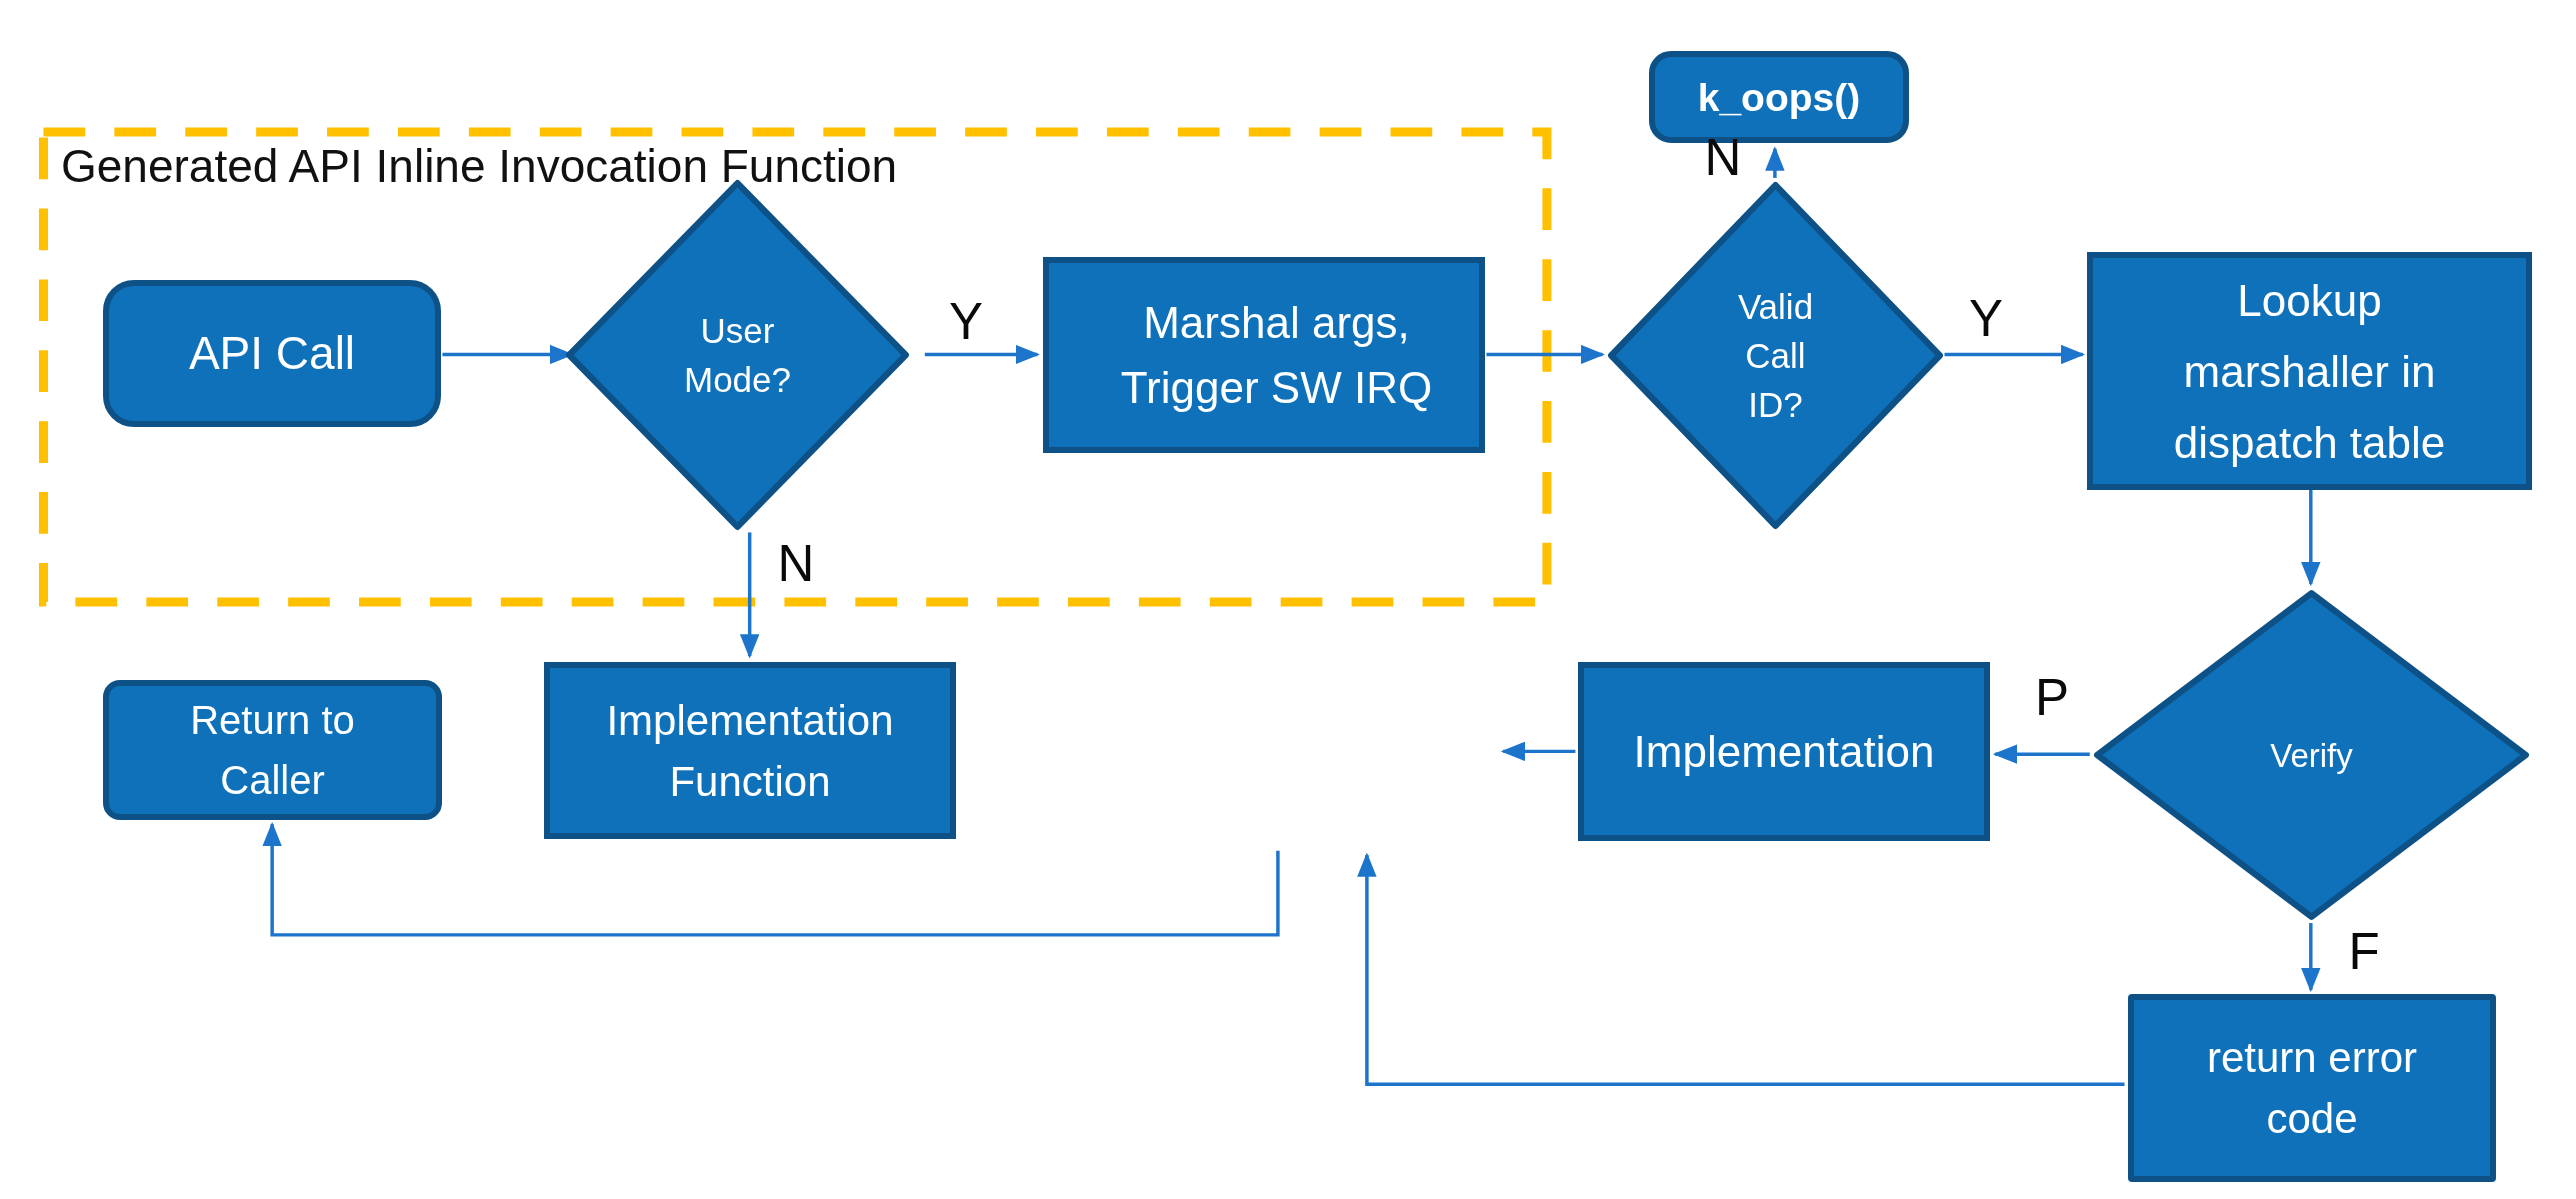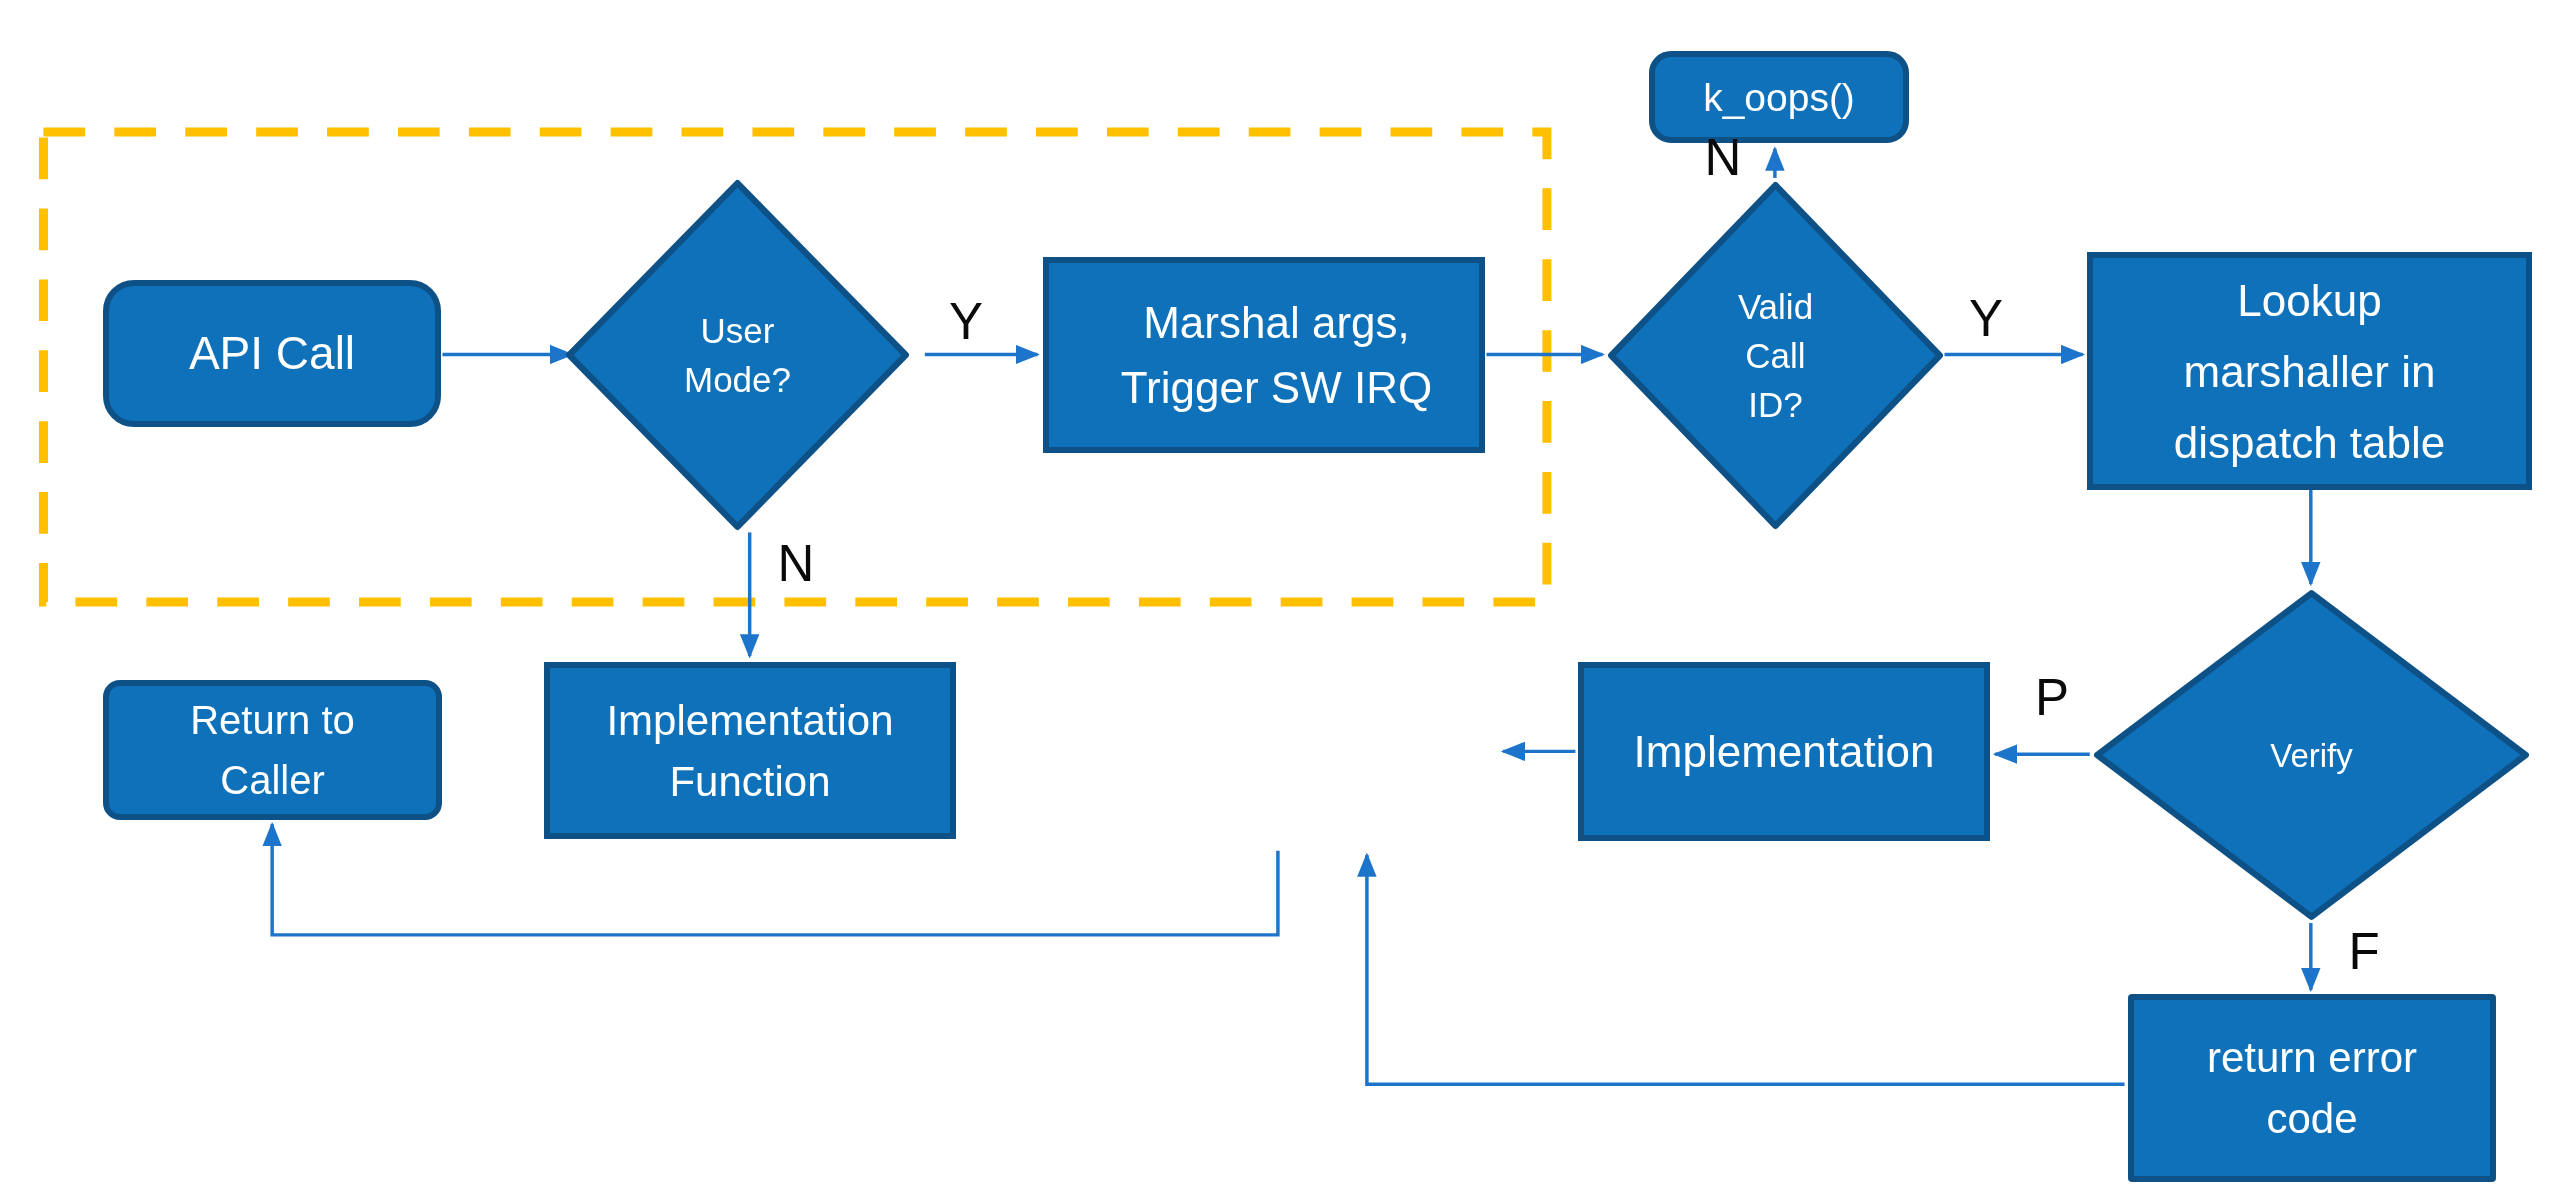--- a/index.html
+++ b/index.html
@@ -41,21 +41,21 @@
   .diamond { background: transparent; border: none; }
   .diamond > svg { position: absolute; left: 0; top: 0; width: 100%; height: 100%; }
   .diamond-shape { fill: var(--node-fill); stroke: var(--node-border); stroke-width: 9; stroke-linejoin: round; }
   .diamond .label { position: relative; z-index: 1; }
 
   .fs-66 { font-size: 46px; line-height: 63px; }
   .fs-64 { font-size: 44px; line-height: 65px; }
   .fs-64t { font-size: 44px; line-height: 71px; }
   .fs-60 { font-size: 42px; line-height: 61px; }
   .fs-58 { font-size: 40px; line-height: 60px; }
-  .fs-56 { font-size: 39px; line-height: 49px; }
+  .fs-56 { font-size: 39px; line-height: 49px; font-weight: bold; }
   .fs-50 { font-size: 35px; line-height: 49px; }
   .fs-48 { font-size: 33px; line-height: 43px; }
 
   .edge-label {
     position: absolute; transform: translate(-50%, -50%);
     font-size: 51px; color: var(--label-text); white-space: nowrap;
   }
 </style>
 </head>
 <body>
@@ -78,20 +78,21 @@
     <line class="connector" x1="2797" y1="510" x2="2996" y2="510" marker-end="url(#arrowhead)"></line>
     <line class="connector" x1="3324" y1="704" x2="3324" y2="840" marker-end="url(#arrowhead)"></line>
     <line class="connector" x1="1078" y1="766" x2="1078" y2="944" marker-end="url(#arrowhead)"></line>
     <line class="connector" x1="3006" y1="1085" x2="2870" y2="1085" marker-end="url(#arrowhead)"></line>
     <line class="connector" x1="2266" y1="1081" x2="2162" y2="1081" marker-end="url(#arrowhead)"></line>
     <line class="connector" x1="3324" y1="1328" x2="3324" y2="1424" marker-end="url(#arrowhead)"></line>
     <polyline class="connector" points="1838,1224 1838,1345 391,1345 391,1186" marker-end="url(#arrowhead)"></polyline>
     <polyline class="connector" points="3056,1560 1966,1560 1966,1230" marker-end="url(#arrowhead)"></polyline>
   </svg>
 
+  <div class="diagram-title">Generated API Inline Invocation Function</div>
 
   <div class="node rect-node rounded fs-66" style="left:103px; top:280px; width:338px; height:147px;">
     <div class="label">
         <span>API Call</span>
       </div>
   </div>
 
   <div class="node diamond fs-50" style="left:565px; top:179px; width:345px; height:352px;align-items:center;">
     <svg viewBox="0 0 496 506" preserveAspectRatio="none">
       <polygon class="diamond-shape" points="248,6 490,253 248,500 6,253"></polygon>

